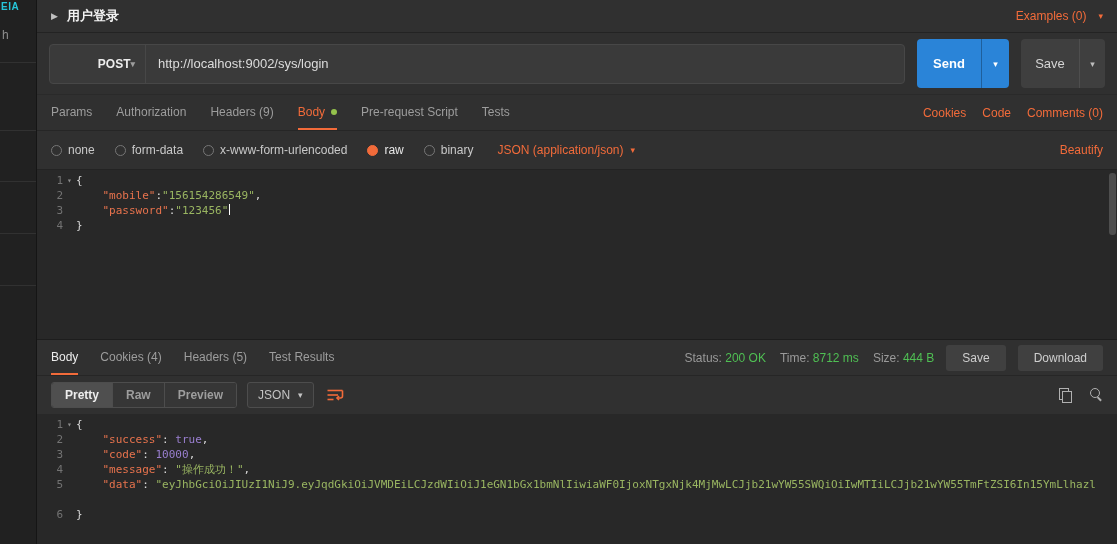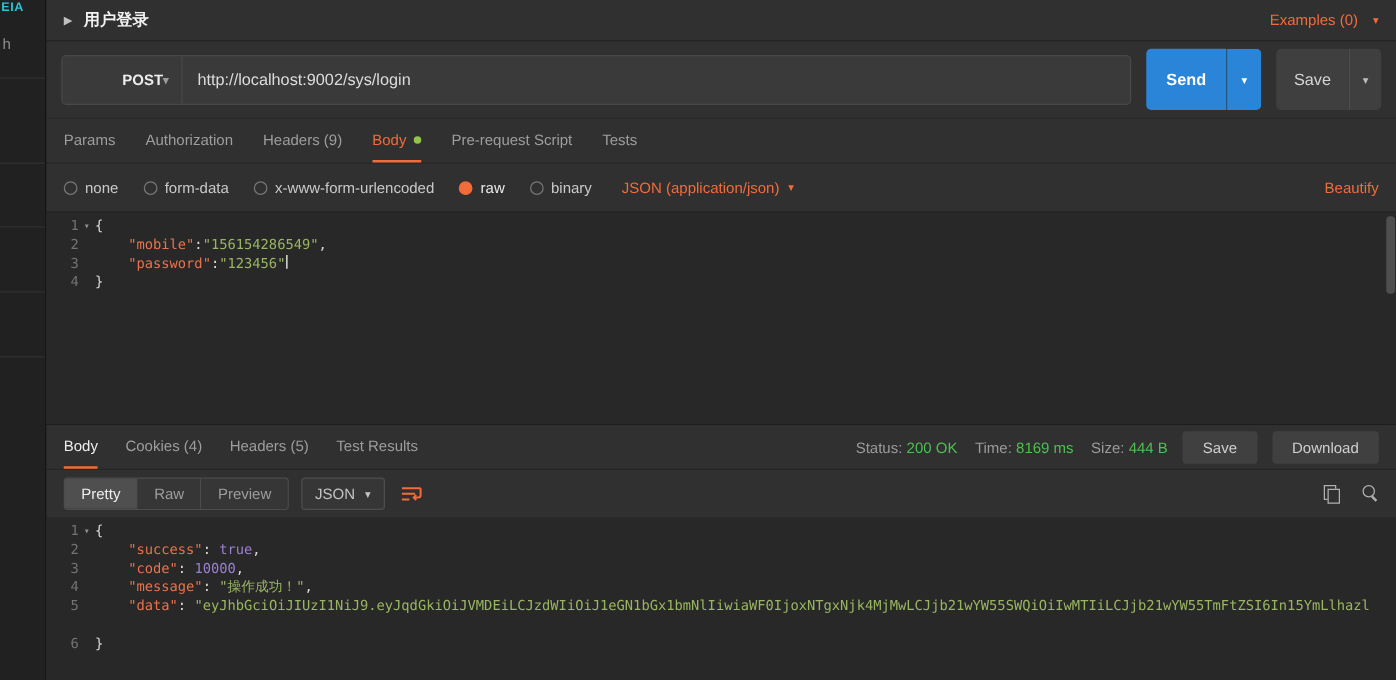--- a/index.html
+++ b/index.html
@@ -78,21 +78,21 @@
   .rtab { display:flex; align-items:center; margin-right:22px; color:#9d9d9d; border-bottom:2px solid transparent; cursor:pointer; }
   .rtab.active { color:#ececec; border-bottom-color:var(--accent,#f26b3a); }
   .meta { margin-left:auto; display:flex; align-items:center; color:#9a9a9a; }
   .pair { margin-left:14px; white-space:nowrap; }
   .green { color:var(--status-green,#4fbf53); }
   .rbtn { margin-left:12px; background:#404040; color:#cfcfcf; border:none; border-radius:3px; height:26px; padding:0 16px; font-size:12px; cursor:pointer; align-self:center; font-family:inherit; }
 
   
   .resp-toolbar { height:38px; flex:none; display:flex; align-items:center; padding:0 14px; gap:10px; }
   .segmented { display:flex; border:1px solid #4d4d4d; border-radius:3px; overflow:hidden; }
-  .seg { padding:5px 13px; color:#9d9d9d; background:#363636; border-right:1px solid #4d4d4d; cursor:pointer; }
+  .seg { padding:5px 13px; color:#9d9d9d; background:#363636; border-right:1px solid #4d4d4d; cursor:pointer;font-weight:bold; }
   .seg:last-child { border-right:none; }
   .seg.active { background:#4f4f4f; color:#ededed; }
   .fmt { display:flex; align-items:center; gap:8px; background:#363636; border:1px solid #4d4d4d; border-radius:3px; padding:5px 10px; color:#c3c3c3; cursor:pointer; }
   .wrapbtn { color:var(--accent,#f26b3a); display:flex; align-items:center; margin-left:2px; cursor:pointer; }
   .tb-right { margin-left:auto; display:flex; align-items:center; gap:18px; }
 
   
   .copy-icon { position:relative; width:12px; height:14px; cursor:pointer; }
   .copy-icon::before, .copy-icon::after { content:""; position:absolute; width:8px; height:10px; border:1px solid #b0b0b0; background:#303030; }
   .copy-icon::before { top:0; left:0; }
@@ -158,20 +158,25 @@
       <span class="tab active">
           <span>Body</span>
           <span class="dot"></span>
         </span>
       <span class="tab">
           <span>Pre-request Script</span>
         </span>
       <span class="tab">
           <span>Tests</span>
         </span>
+      <span class="tabs-right">
+        <span>Cookies</span>
+        <span>Code</span>
+        <span>Comments (0)</span>
+      </span>
     </div>
 
     <div class="optionsrow">
       <span class="opt">
           <span class="radio"></span>
           <span>none</span>
         </span>
       <span class="opt">
           <span class="radio"></span>
           <span>form-data</span>
@@ -215,21 +220,21 @@
           <span>Cookies (4)</span>
         </span>
       <span class="rtab">
           <span>Headers (5)</span>
         </span>
       <span class="rtab">
           <span>Test Results</span>
         </span>
       <span class="meta">
         <span class="pair"><span>Status:</span> <span class="green">200 OK</span></span>
-        <span class="pair"><span>Time:</span> <span class="green">8169 ms</span></span>
+        <span class="pair"><span>Time:</span> <span class="green">8712 ms</span></span>
         <span class="pair"><span>Size:</span> <span class="green">444 B</span></span>
       </span>
       <button class="rbtn">Save</button>
       <button class="rbtn">Download</button>
     </div>
 
     <div class="resp-toolbar">
       <span class="segmented">
         <span class="seg active">Pretty</span>
         <span class="seg">Raw</span>

